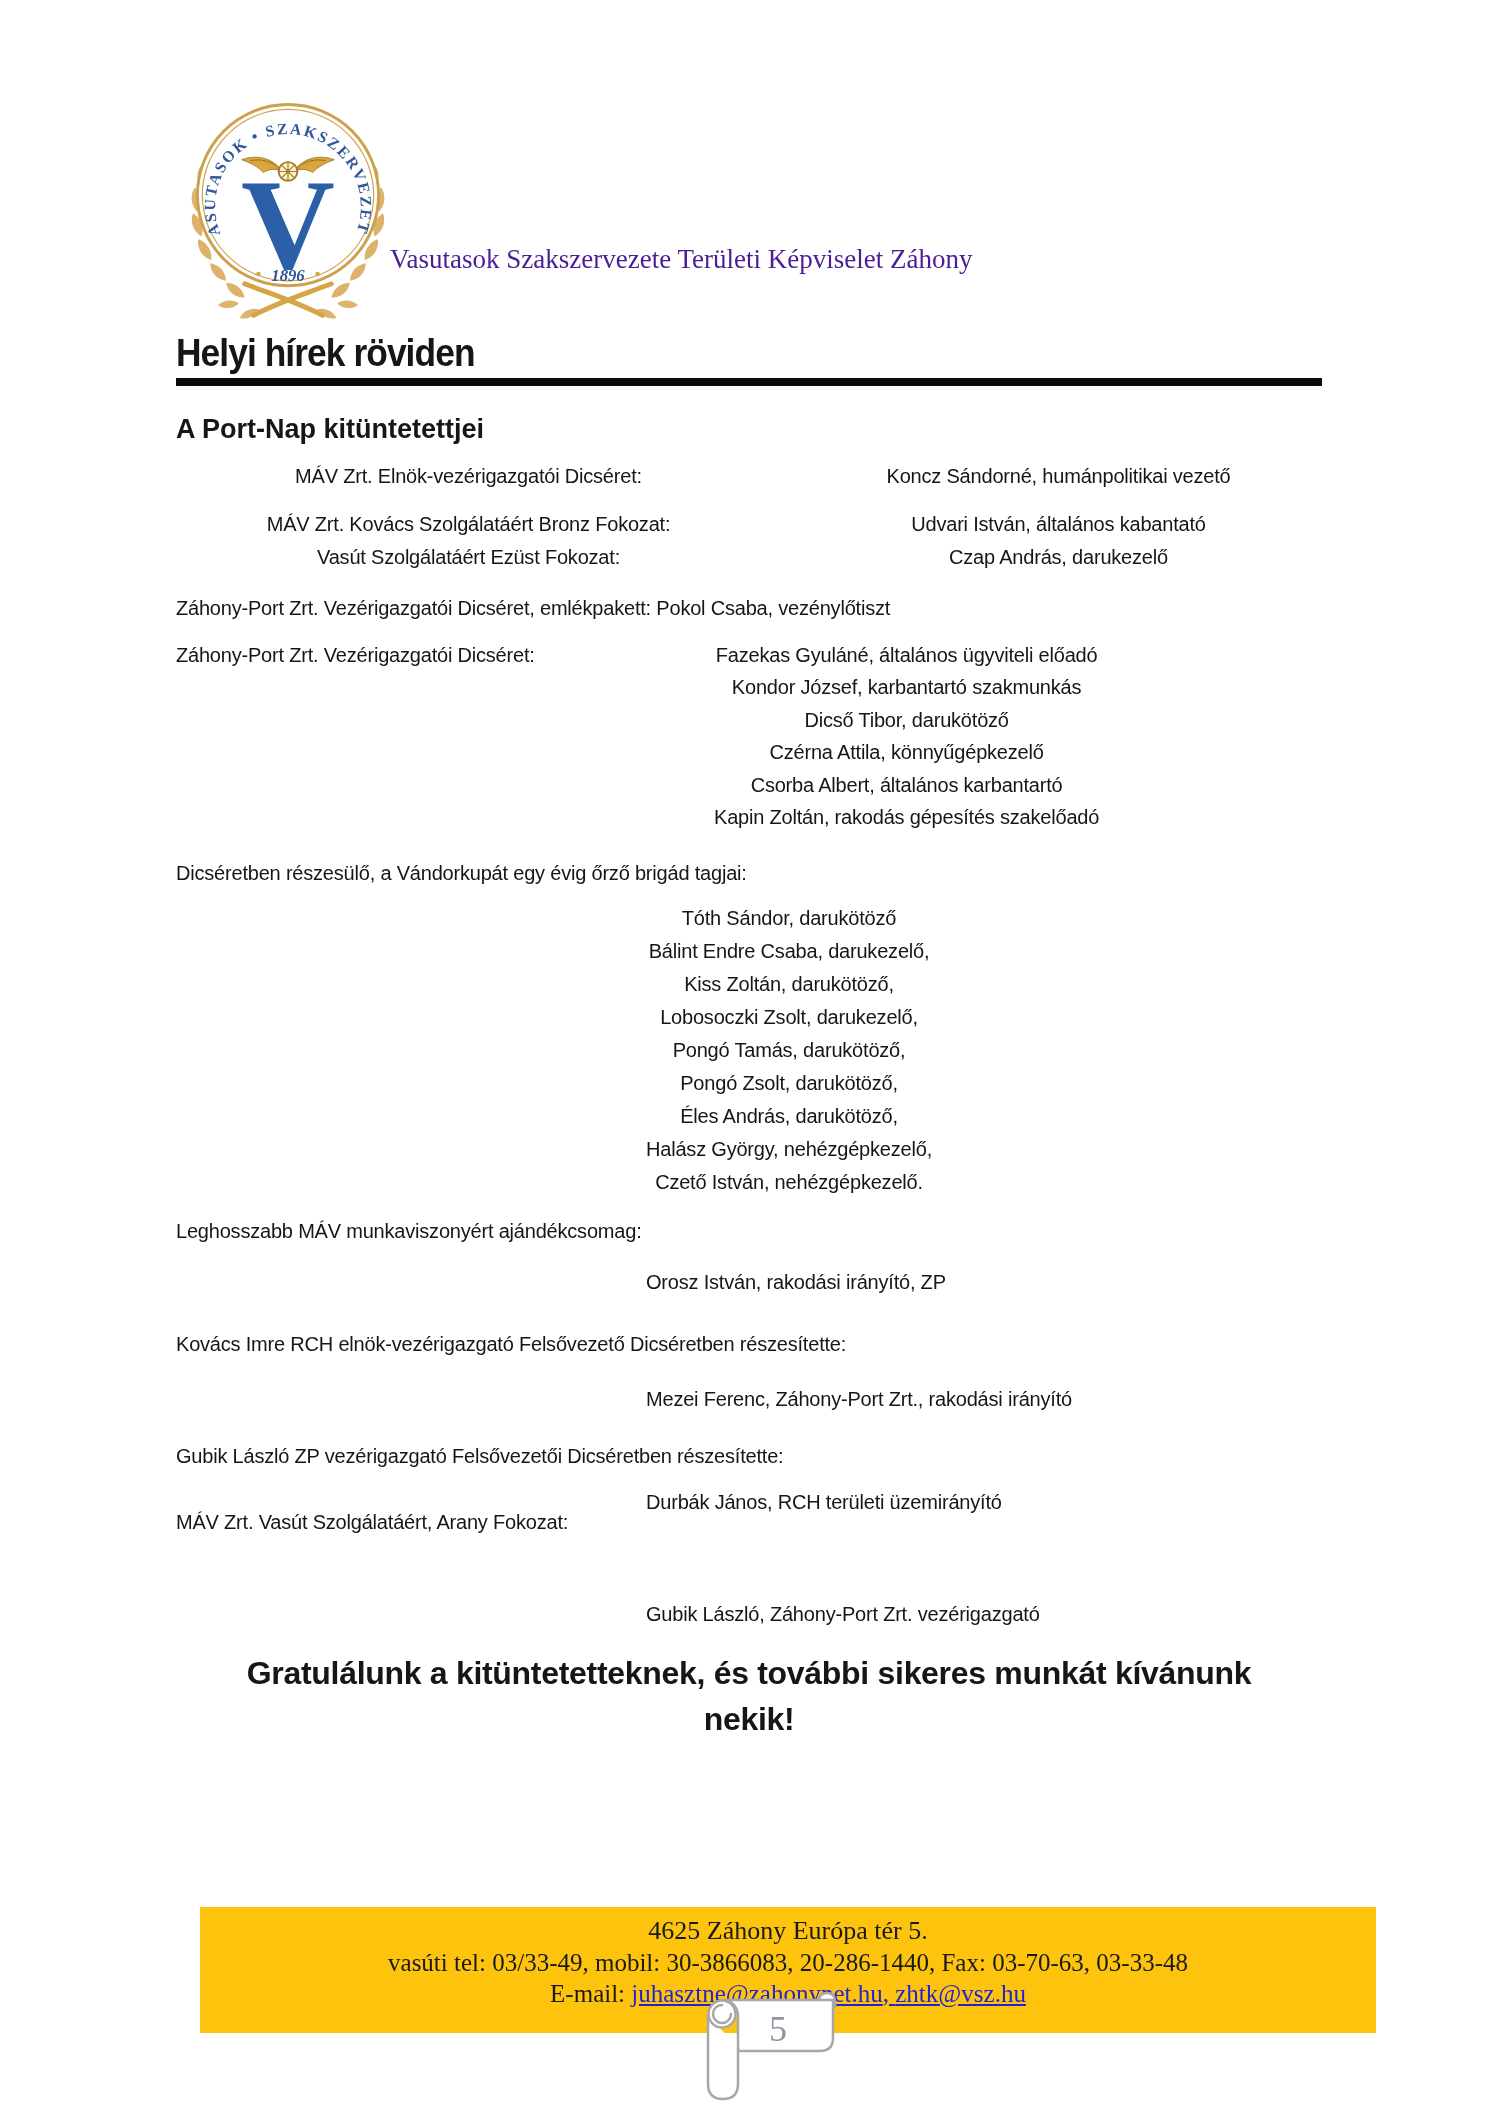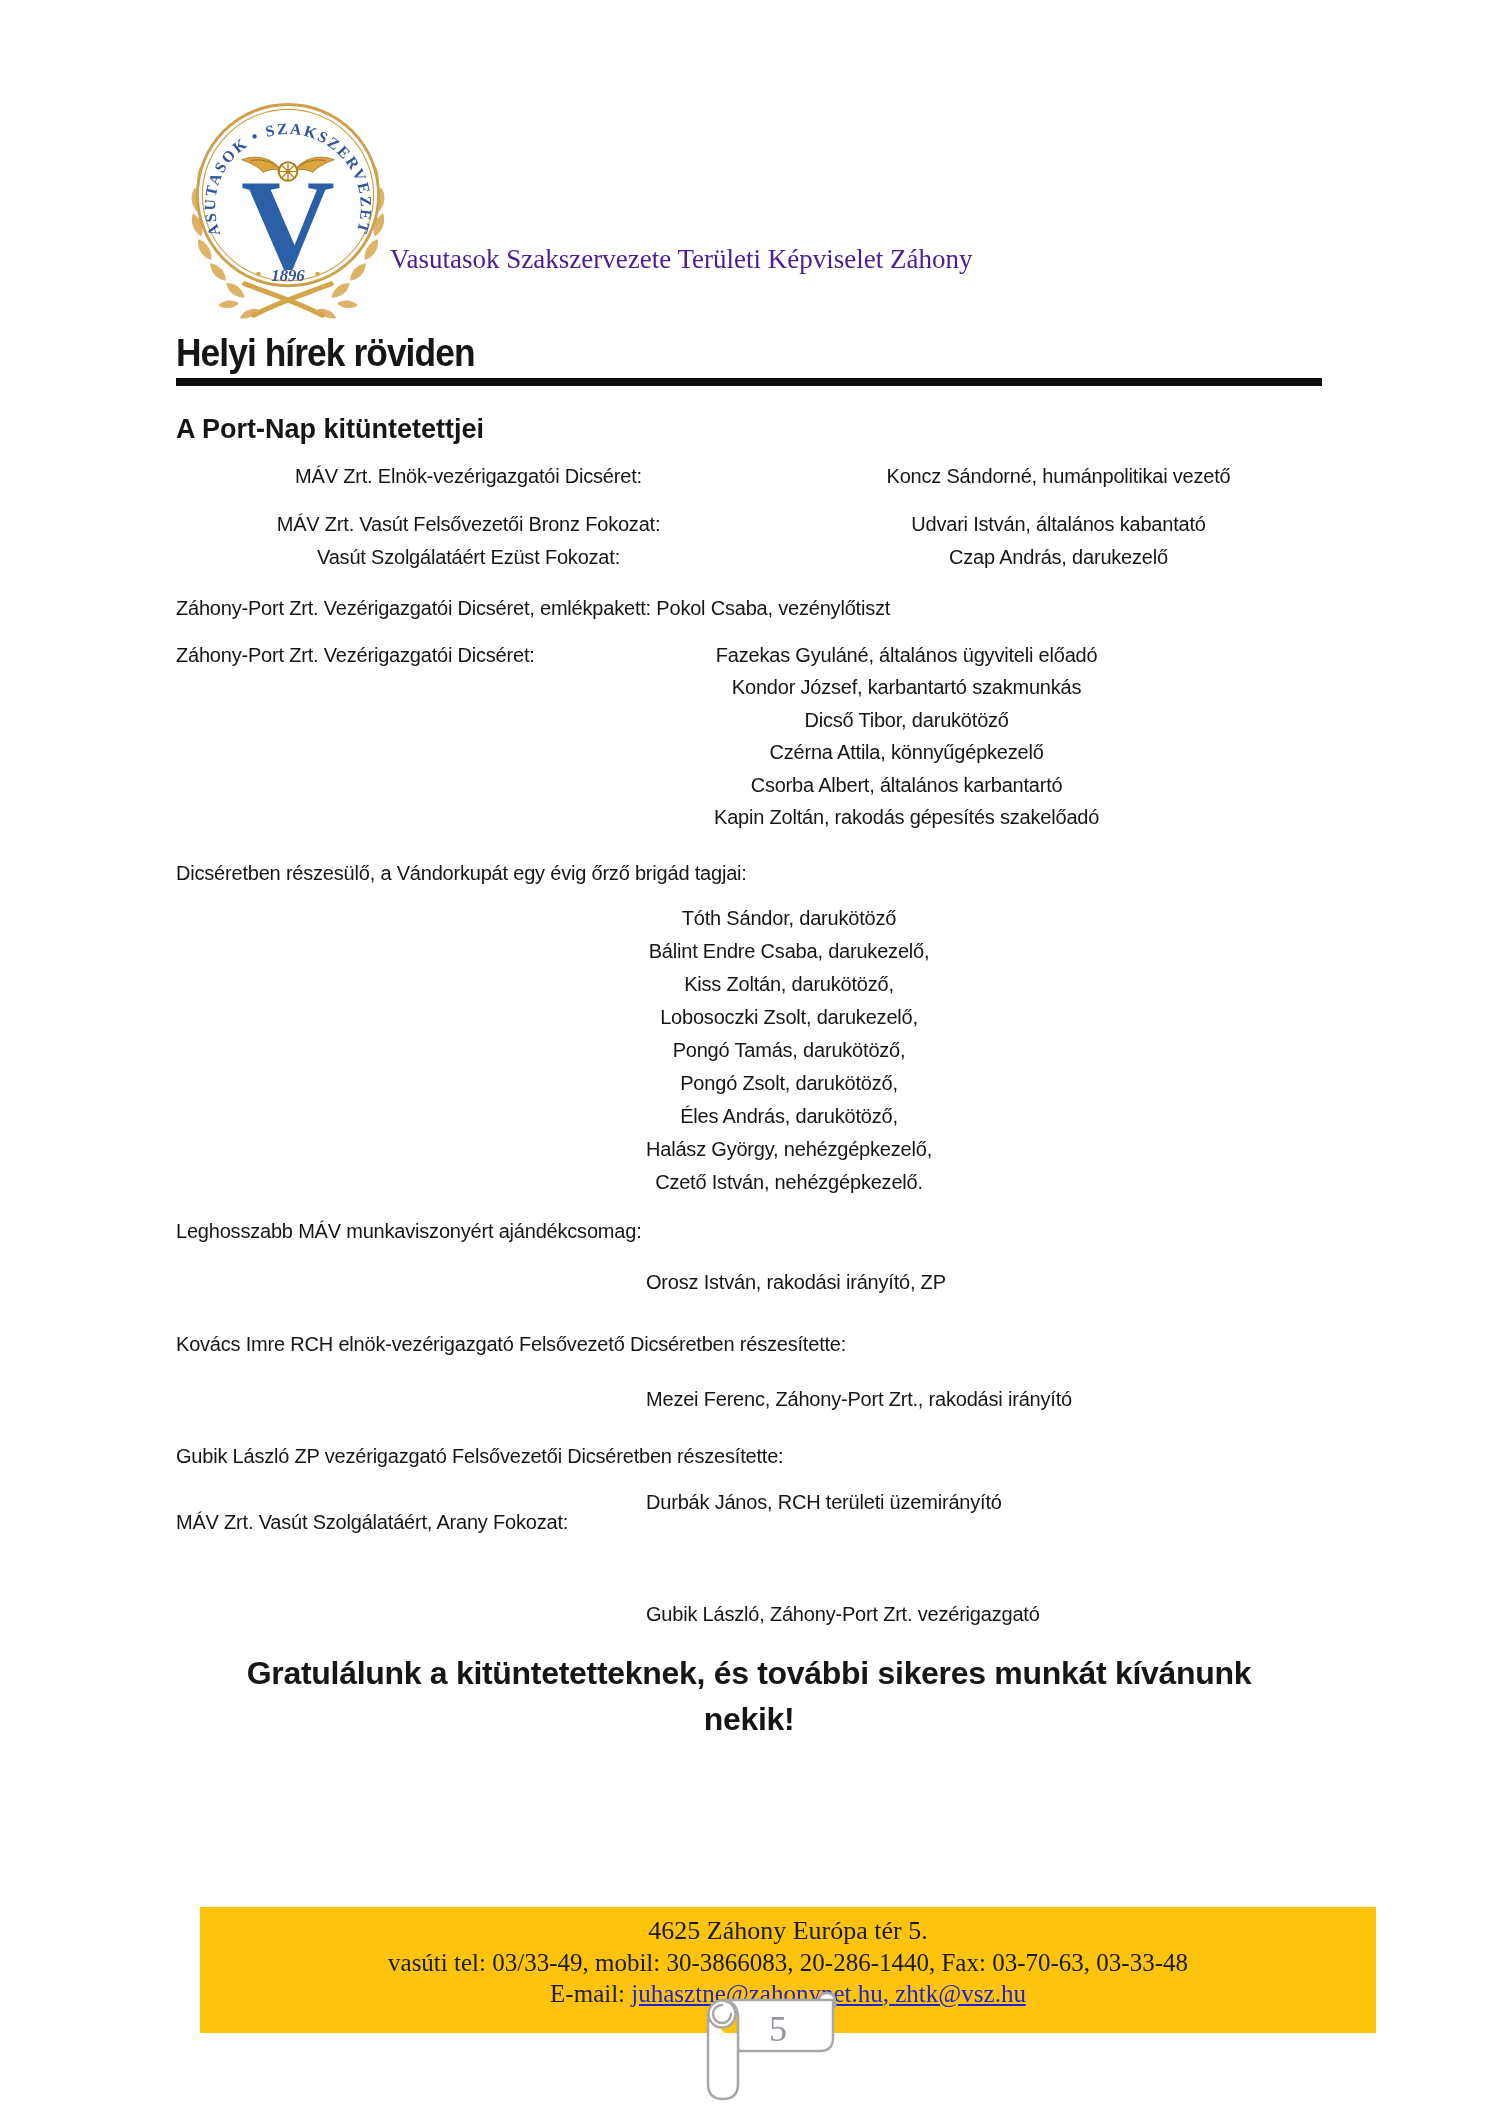--- a/index.html
+++ b/index.html
@@ -107,21 +107,21 @@
   <div id="h1" class="abs">Helyi hírek röviden</div>
   <div id="h1-rule" class="abs"></div>
   <div id="h2" class="abs">A Port-Nap kitüntetettjei</div>
 
   <div id="award-rows" class="abs body-text">
       <div class="award-row">
       <span>MÁV Zrt. Elnök-vezérigazgatói Dicséret:</span>
       <span>Koncz Sándorné, humánpolitikai vezető</span>
     </div>
       <div class="award-row">
-      <span>MÁV Zrt. Vasút Felsővezetői Bronz Fokozat:</span>
+      <span>MÁV Zrt. Kovács Szolgálatáért Bronz Fokozat:</span>
       <span>Udvari István, általános kabantató</span>
     </div>
       <div class="award-row">
       <span>Vasút Szolgálatáért Ezüst Fokozat:</span>
       <span>Czap András, darukezelő</span>
     </div>
     </div>
 
   <div id="pokol-line" class="abs body-text nowrap">Záhony-Port Zrt. Vezérigazgatói Dicséret, emlékpakett: Pokol Csaba, vezénylőtiszt</div>
 

